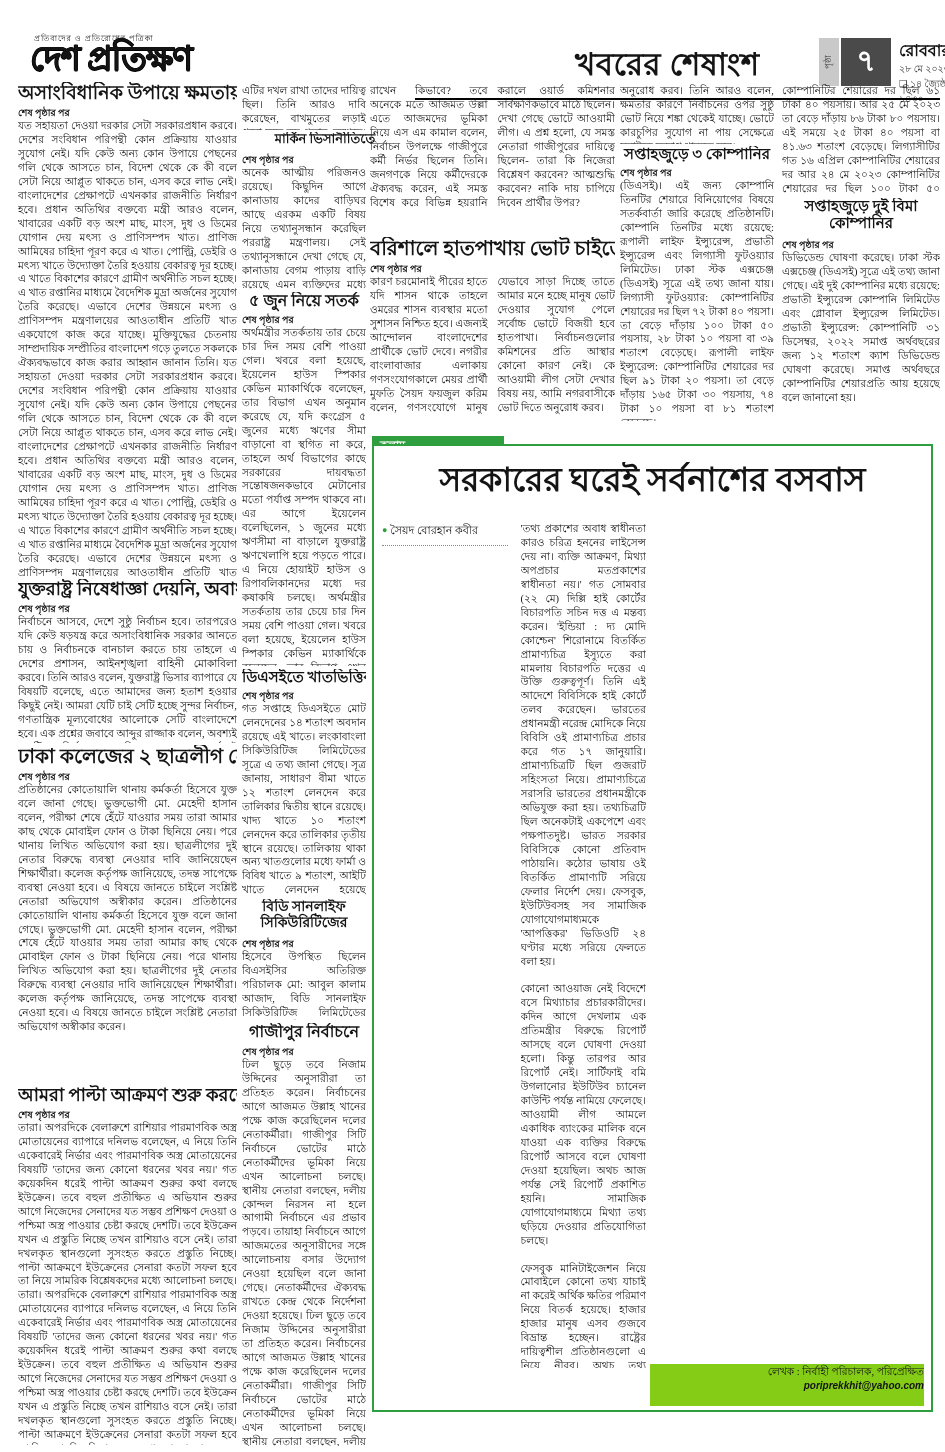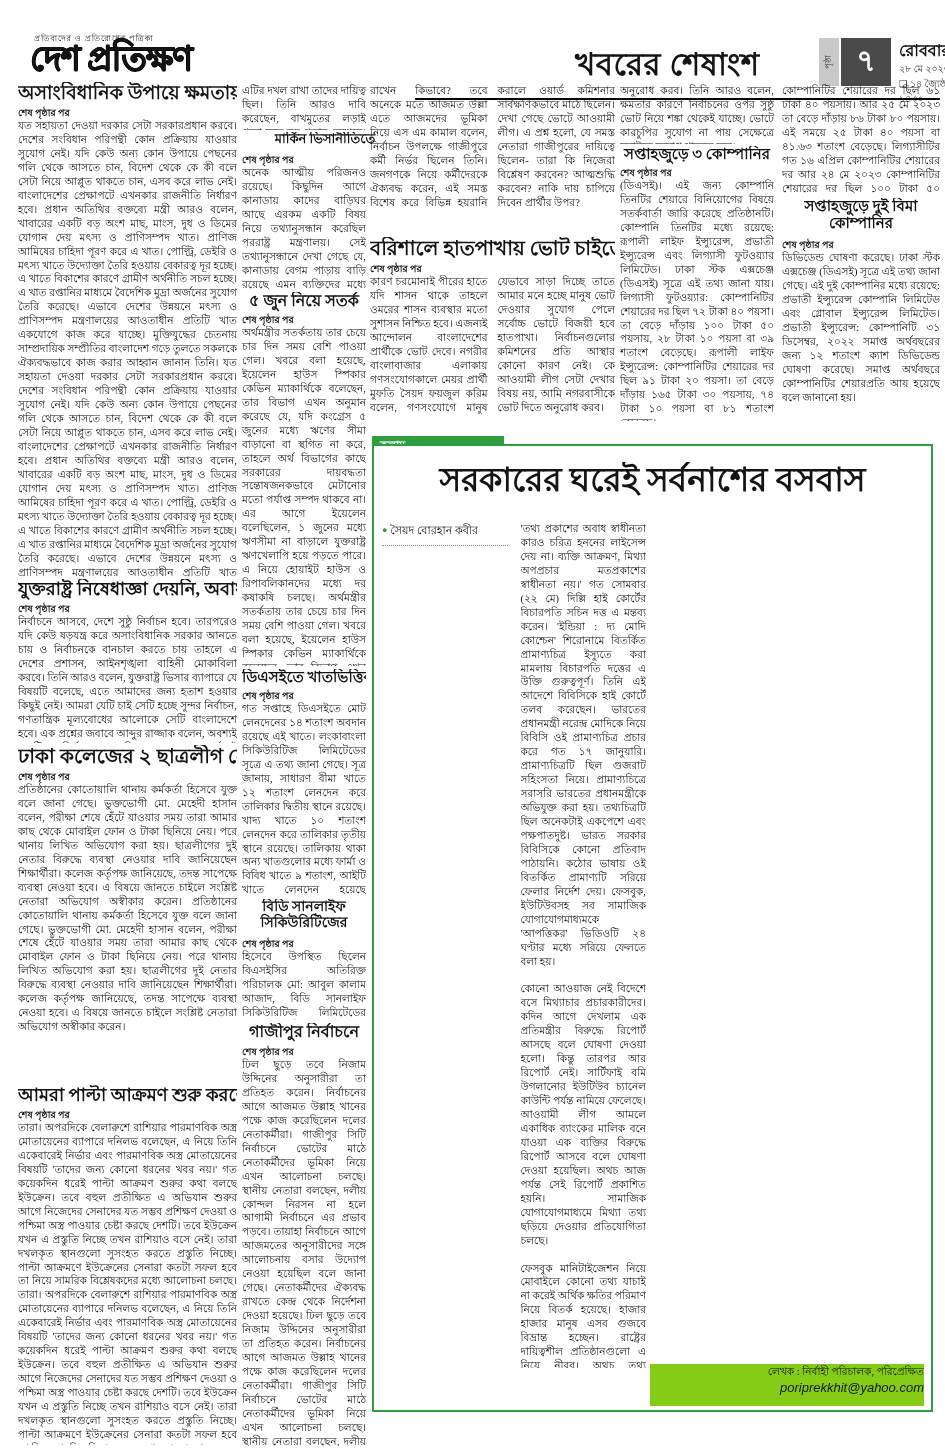--- a/index.html
+++ b/index.html
@@ -31,21 +31,21 @@
   .green-box{border:2px solid #2f9e3f;background:#fff;}
   .col-tab{background:#2f9e3f;color:#fff;font-size:11px;font-weight:bold;
            display:flex;align-items:center;padding-left:8px;}
   .col-headline{font-size:33px;font-weight:bold;text-align:center;line-height:1.1;
                 white-space:nowrap;overflow:hidden;}
   .col-flow{column-count:4;column-gap:13px;overflow:hidden;}
   .byline{font-size:11px;font-weight:normal;border-bottom:1px dotted #888;
           padding-bottom:4px;margin-bottom:5px;}
   .byline .dot{color:#2f9e3f;font-size:9px;vertical-align:1px;}
   .credit{background:#84cc16;text-align:right;font-size:10.5px;line-height:1.45;padding-left:6px;}
-  .credit .mail{font-weight:normal;font-style:italic;font-size:13px;
+  .credit .mail{font-weight:bold;font-style:italic;font-size:10px;
                 font-family:"Liberation Sans","DejaVu Sans",sans-serif;}
 </style>
 </head>
 <body>
 
 <div class="abs tagline" style="left:34px;top:32px;width:260px;height:12px;">প্রতিবাদের ও প্রতিরোধের পত্রিকা</div>
 <div class="abs logo" style="left:30px;top:42px;width:380px;height:54px;">দেশ প্রতিক্ষণ</div>
 
 <div class="abs section-title" style="left:575px;top:40px;width:240px;height:40px;">খবরের শেষাংশ</div>
 <div class="abs pagebox-label" style="left:819px;top:38px;width:20px;height:48px;">

